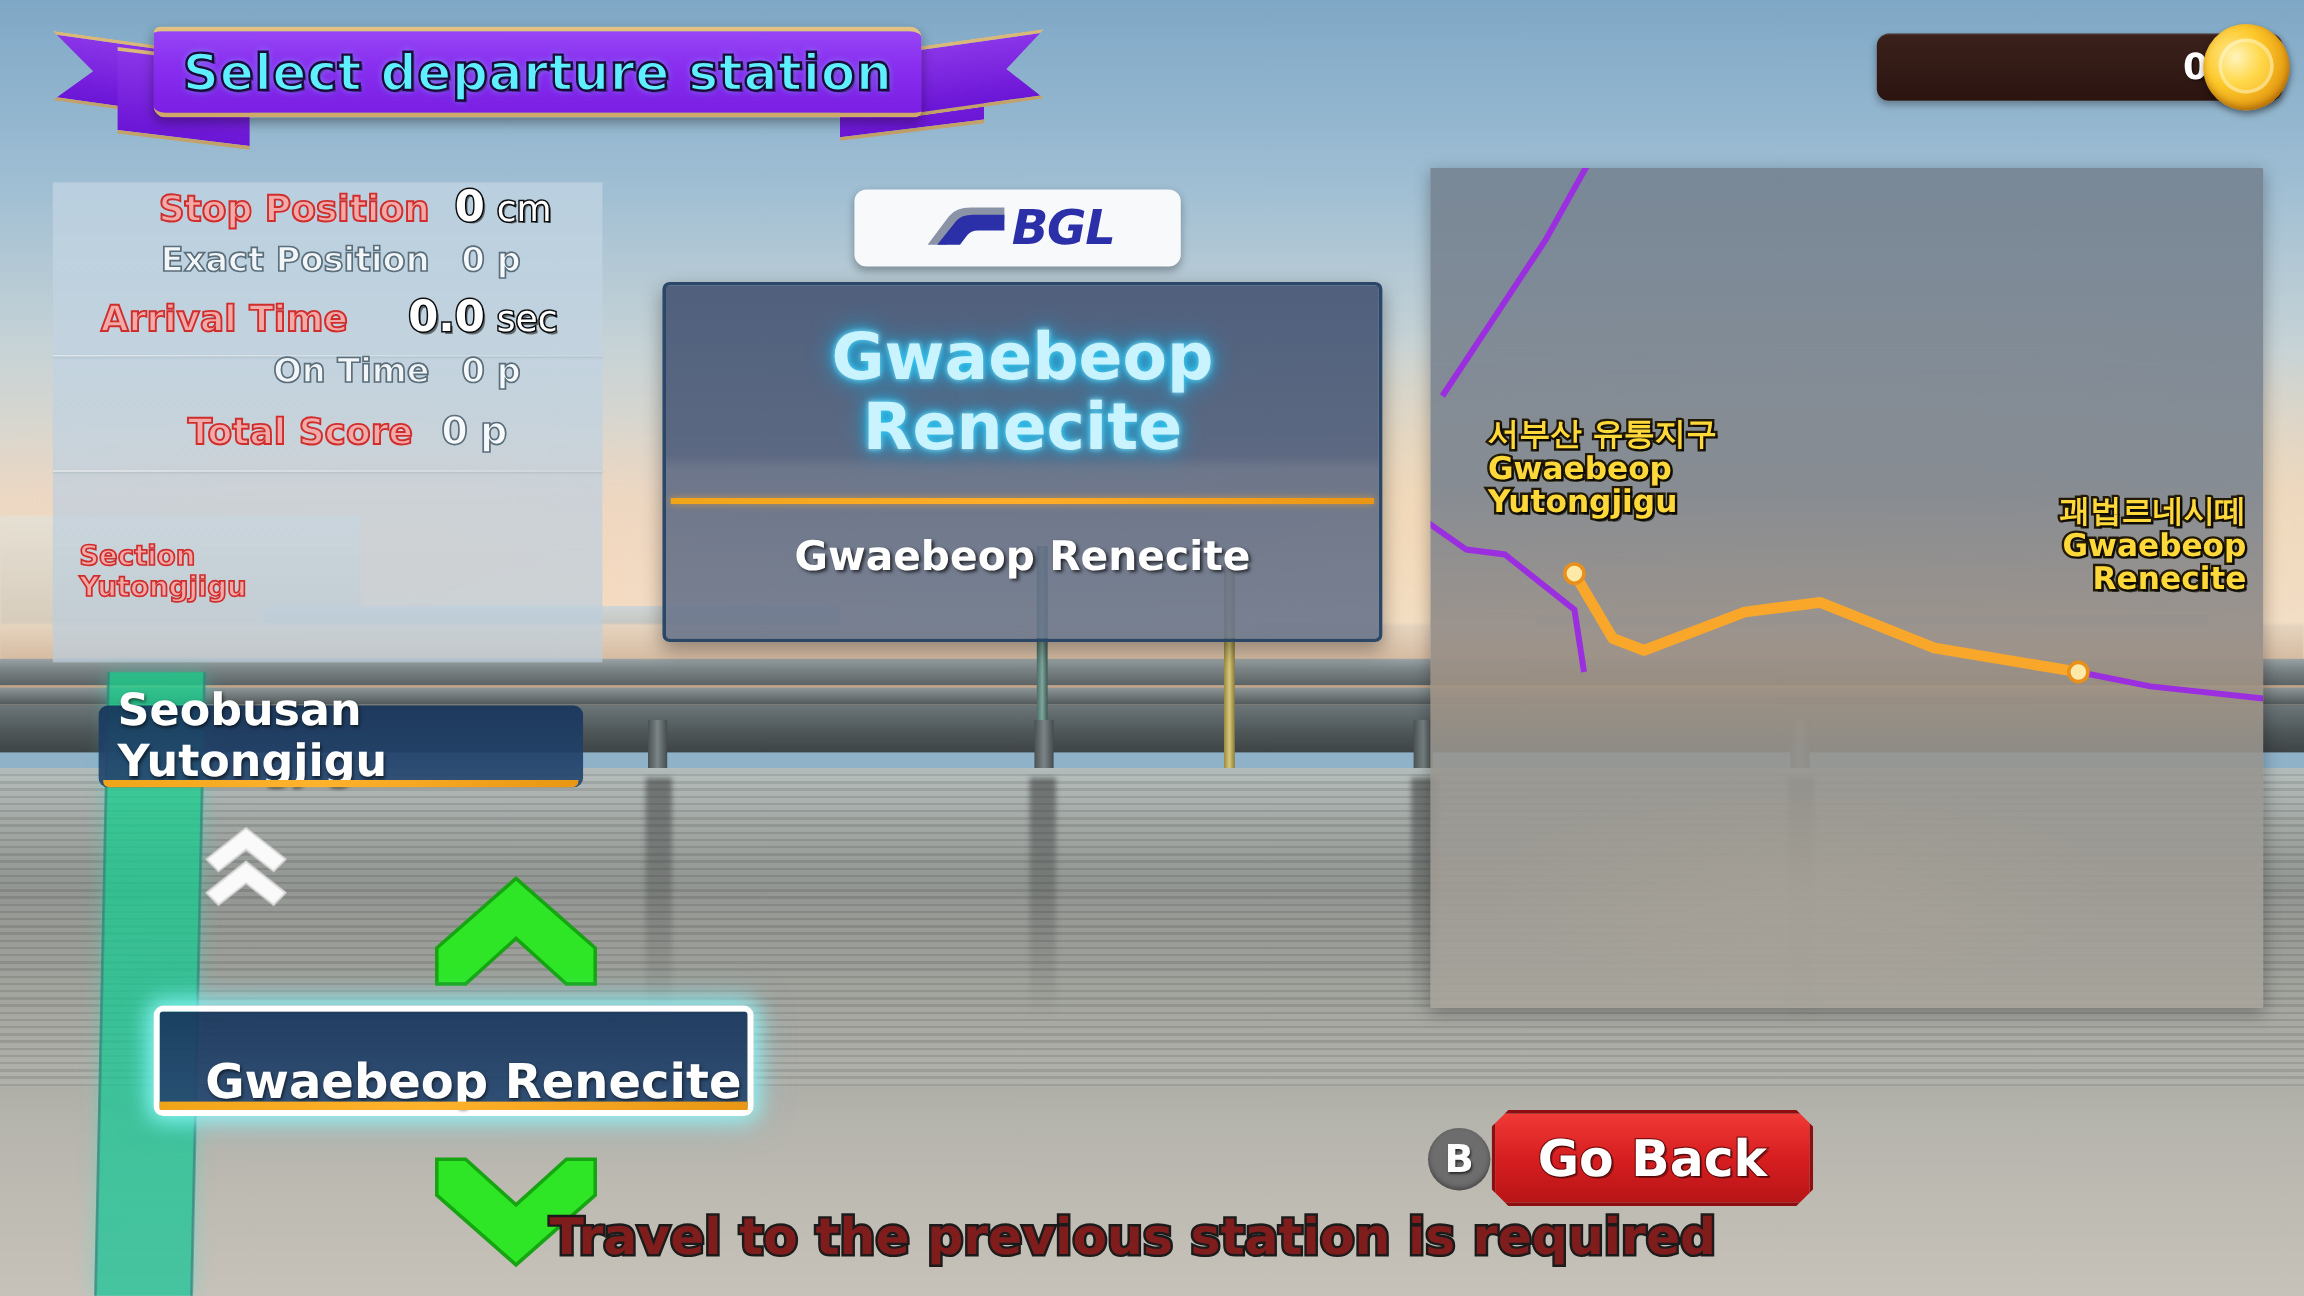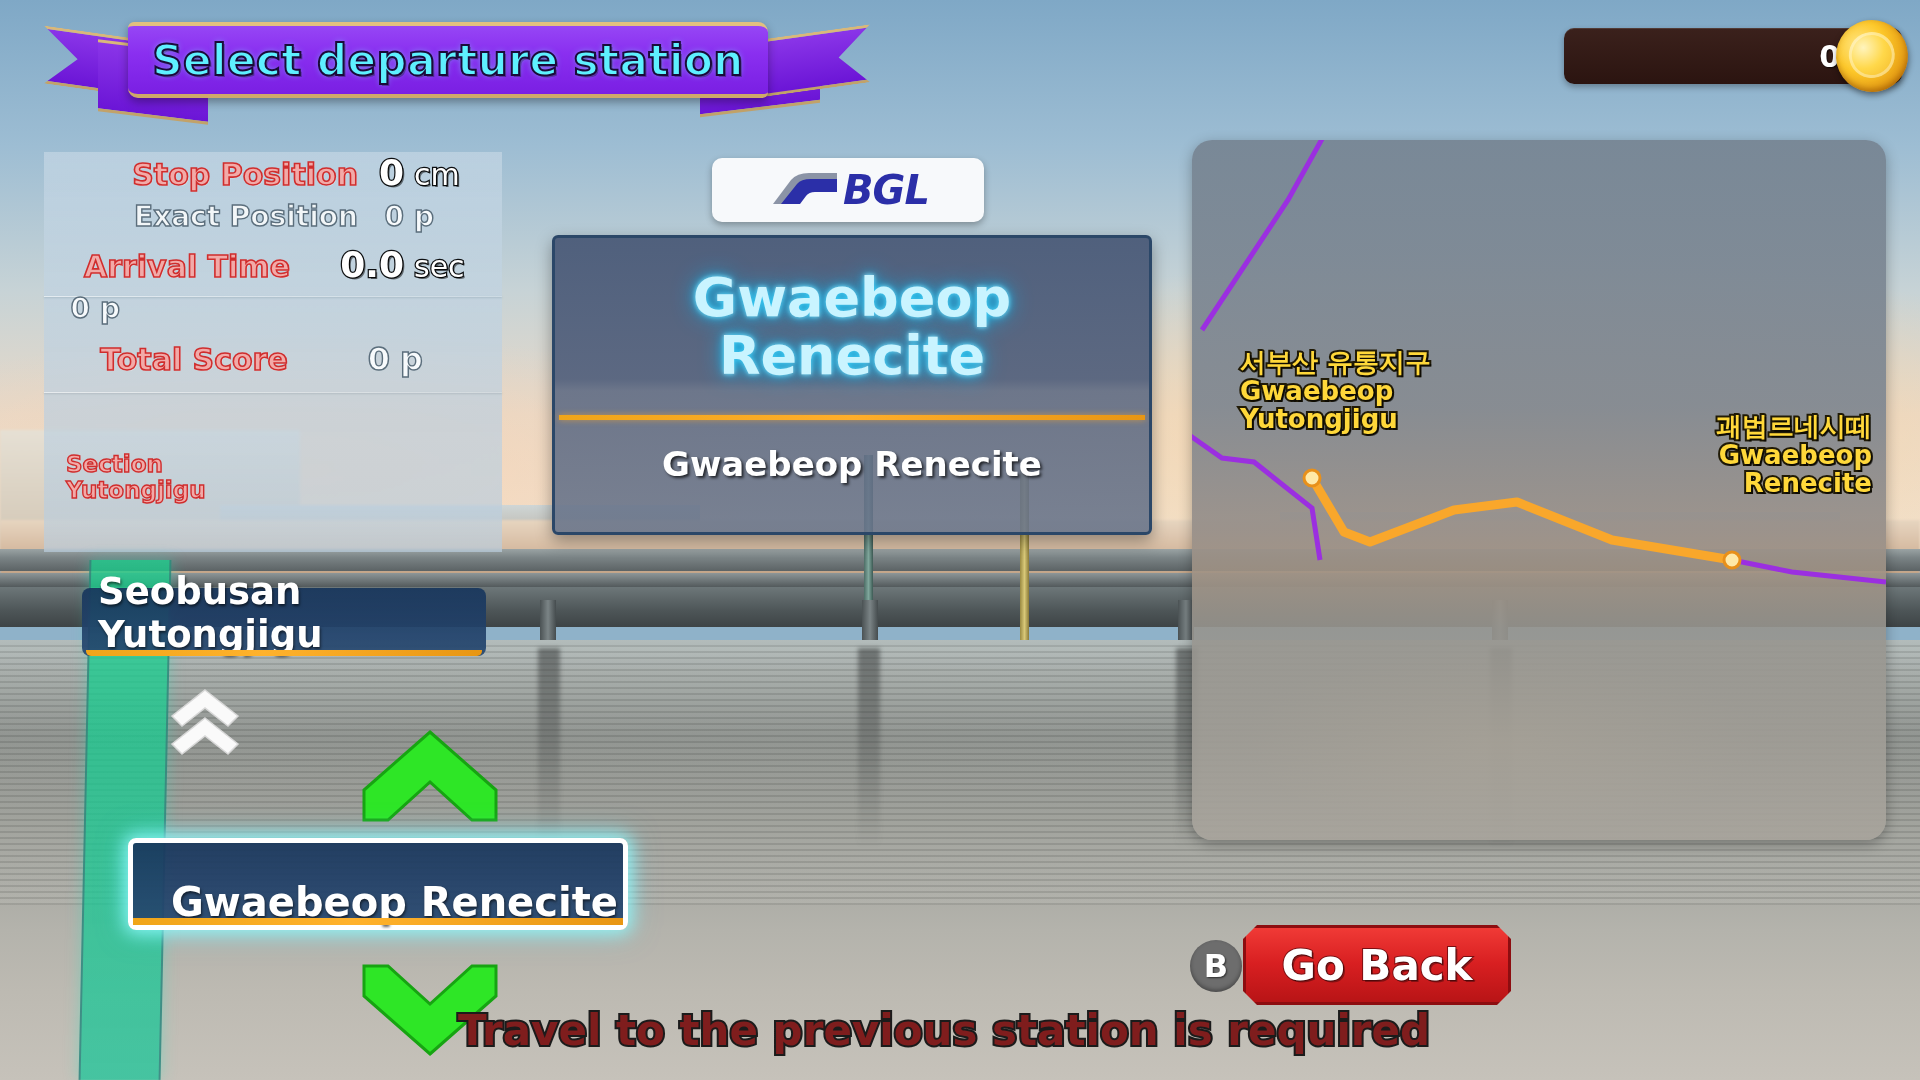--- a/index.html
+++ b/index.html
@@ -235,21 +235,21 @@
     flex:1; display:flex; align-items:flex-start; justify-content:center; padding-top:24px;
   }
   .sign-sub span {
     font-size:34px; font-weight:bold; color:#ffffff;
     text-shadow: 2px 2px 3px rgba(0,0,0,.7);
   }
 
   
   .map {
     position:absolute; left:1192px; top:140px; width:694px; height:700px;
-    border-radius:20px; overflow:hidden;
+    border-radius:1px; overflow:hidden;
     background: linear-gradient(180deg,
         rgba(118,132,146,.92) 0%, rgba(126,134,144,.92) 38%,
         rgba(150,142,136,.92) 56%, rgba(160,146,132,.9) 62%,
         rgba(150,148,142,.9) 70%, rgba(168,164,156,.9) 100%);
     box-shadow: 0 4px 14px rgba(0,0,0,.3);
   }
   .map svg { position:absolute; inset:0; }
   .map-lbl {
     position:absolute; font-size:26px; font-weight:bold; line-height:1.1;
     color:#ffd83a;
@@ -393,26 +393,27 @@
       <div class="val-sub" style="margin-left:10px;">p</div>
     </div>
 
     <div class="row" style="top:92px;">
       <div class="lbl-main" style="width:286px;text-align:center;">Arrival Time</div>
       <div class="val-main" style="width:74px;text-align:right;">0.0</div>
       <div class="val-unit" style="margin-left:10px;">sec</div>
     </div>
 
     <div class="row" style="top:140px;">
+      <div class="lbl-sub" style="width:314px;text-align:right;">On Time</div>
       <div class="val-sub" style="width:46px;text-align:right;">0</div>
       <div class="val-sub" style="margin-left:10px;">p</div>
     </div>
 
     <div class="row" style="top:188px;">
-      <div class="lbl-main" style="width:300px;text-align:center;">Total Score</div>
+      <div class="lbl-main" style="width:300px;text-align:right;">Total Score</div>
       <div class="val-sub" style="width:46px;text-align:right;font-size:32px;">0</div>
       <div class="val-sub" style="margin-left:10px;font-size:32px;">p</div>
     </div>
 
     <div class="sec-eval">Section Yutongjigu</div>
   </div>
 
   <div class="bgl">
     <svg class="bgl-mark" viewBox="0 0 74 40">
       <path d="M6 34 L24 10 Q30 3 42 3 L70 3 L70 13 L44 13 Q37 13 33 18 L22 34 Z" fill="#8b94a6"></path>

